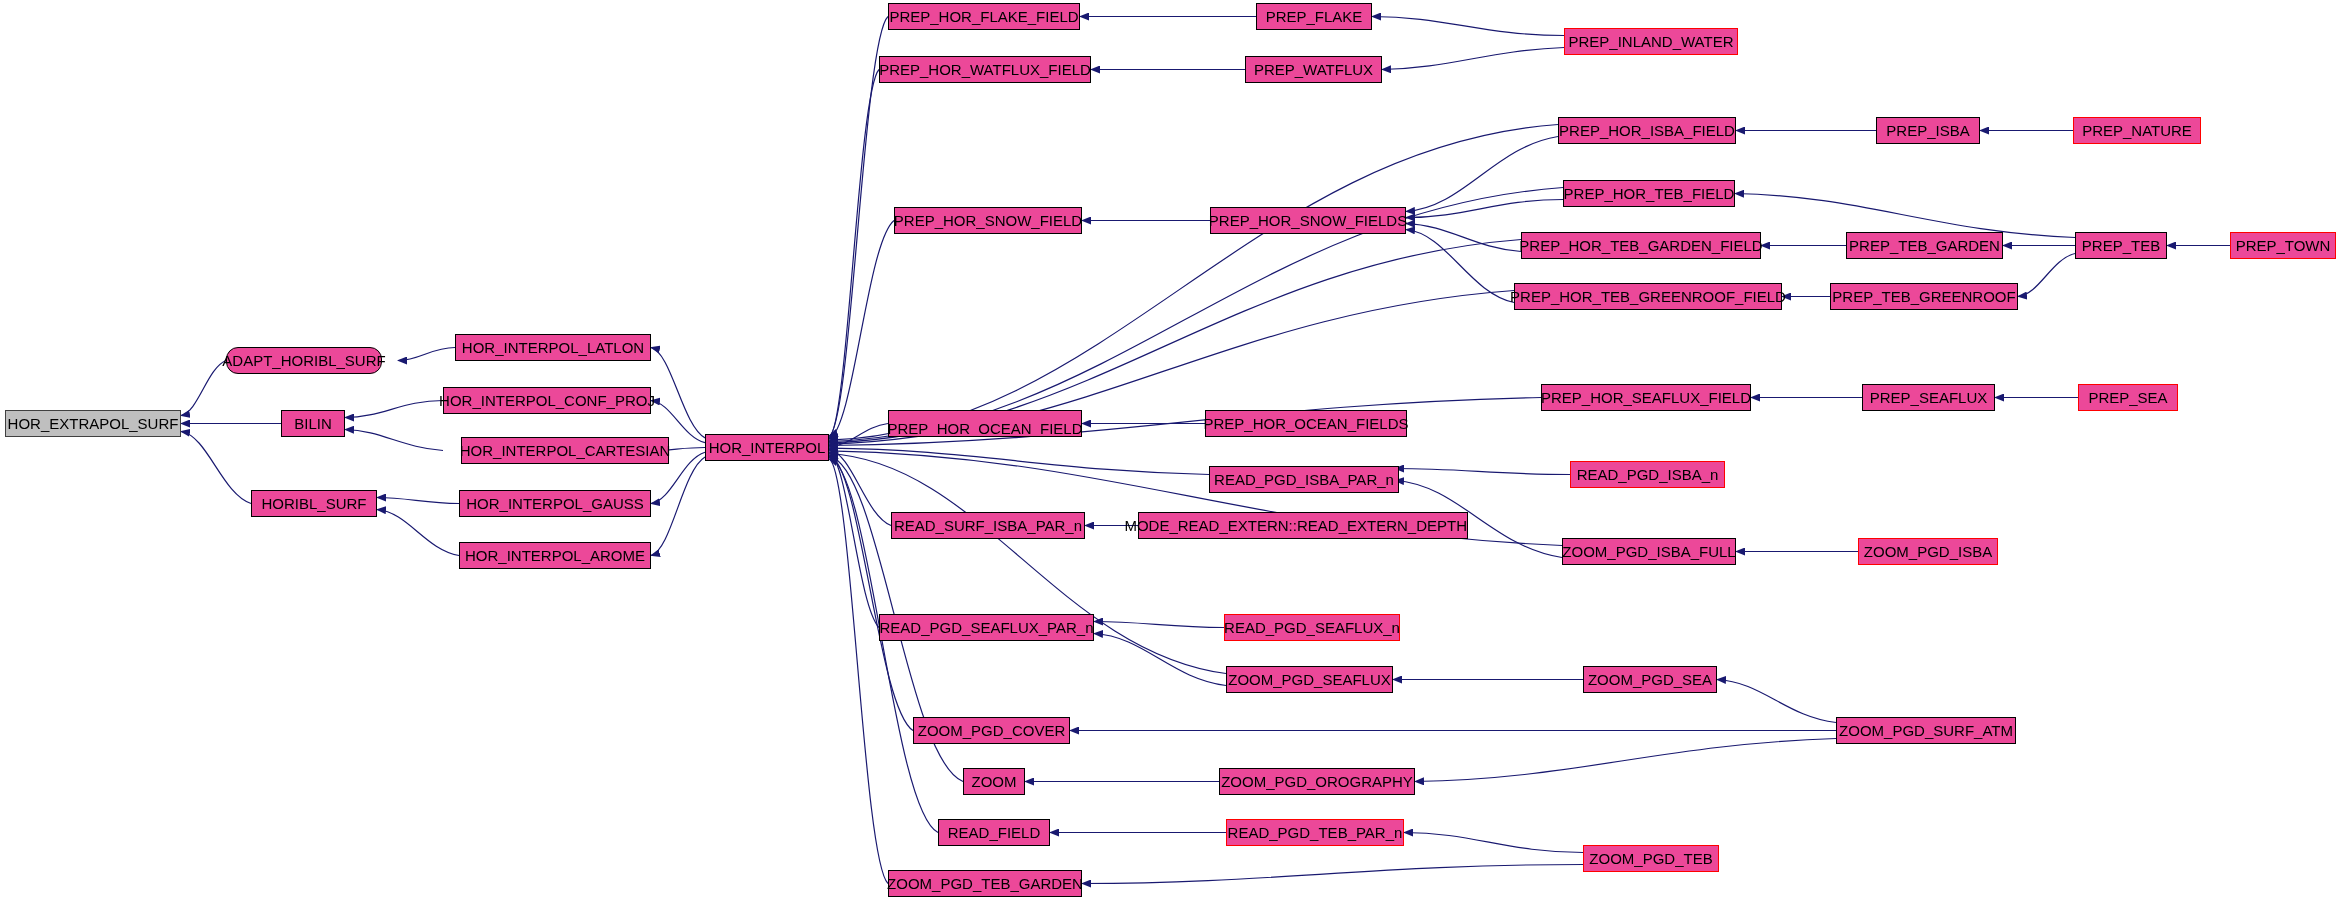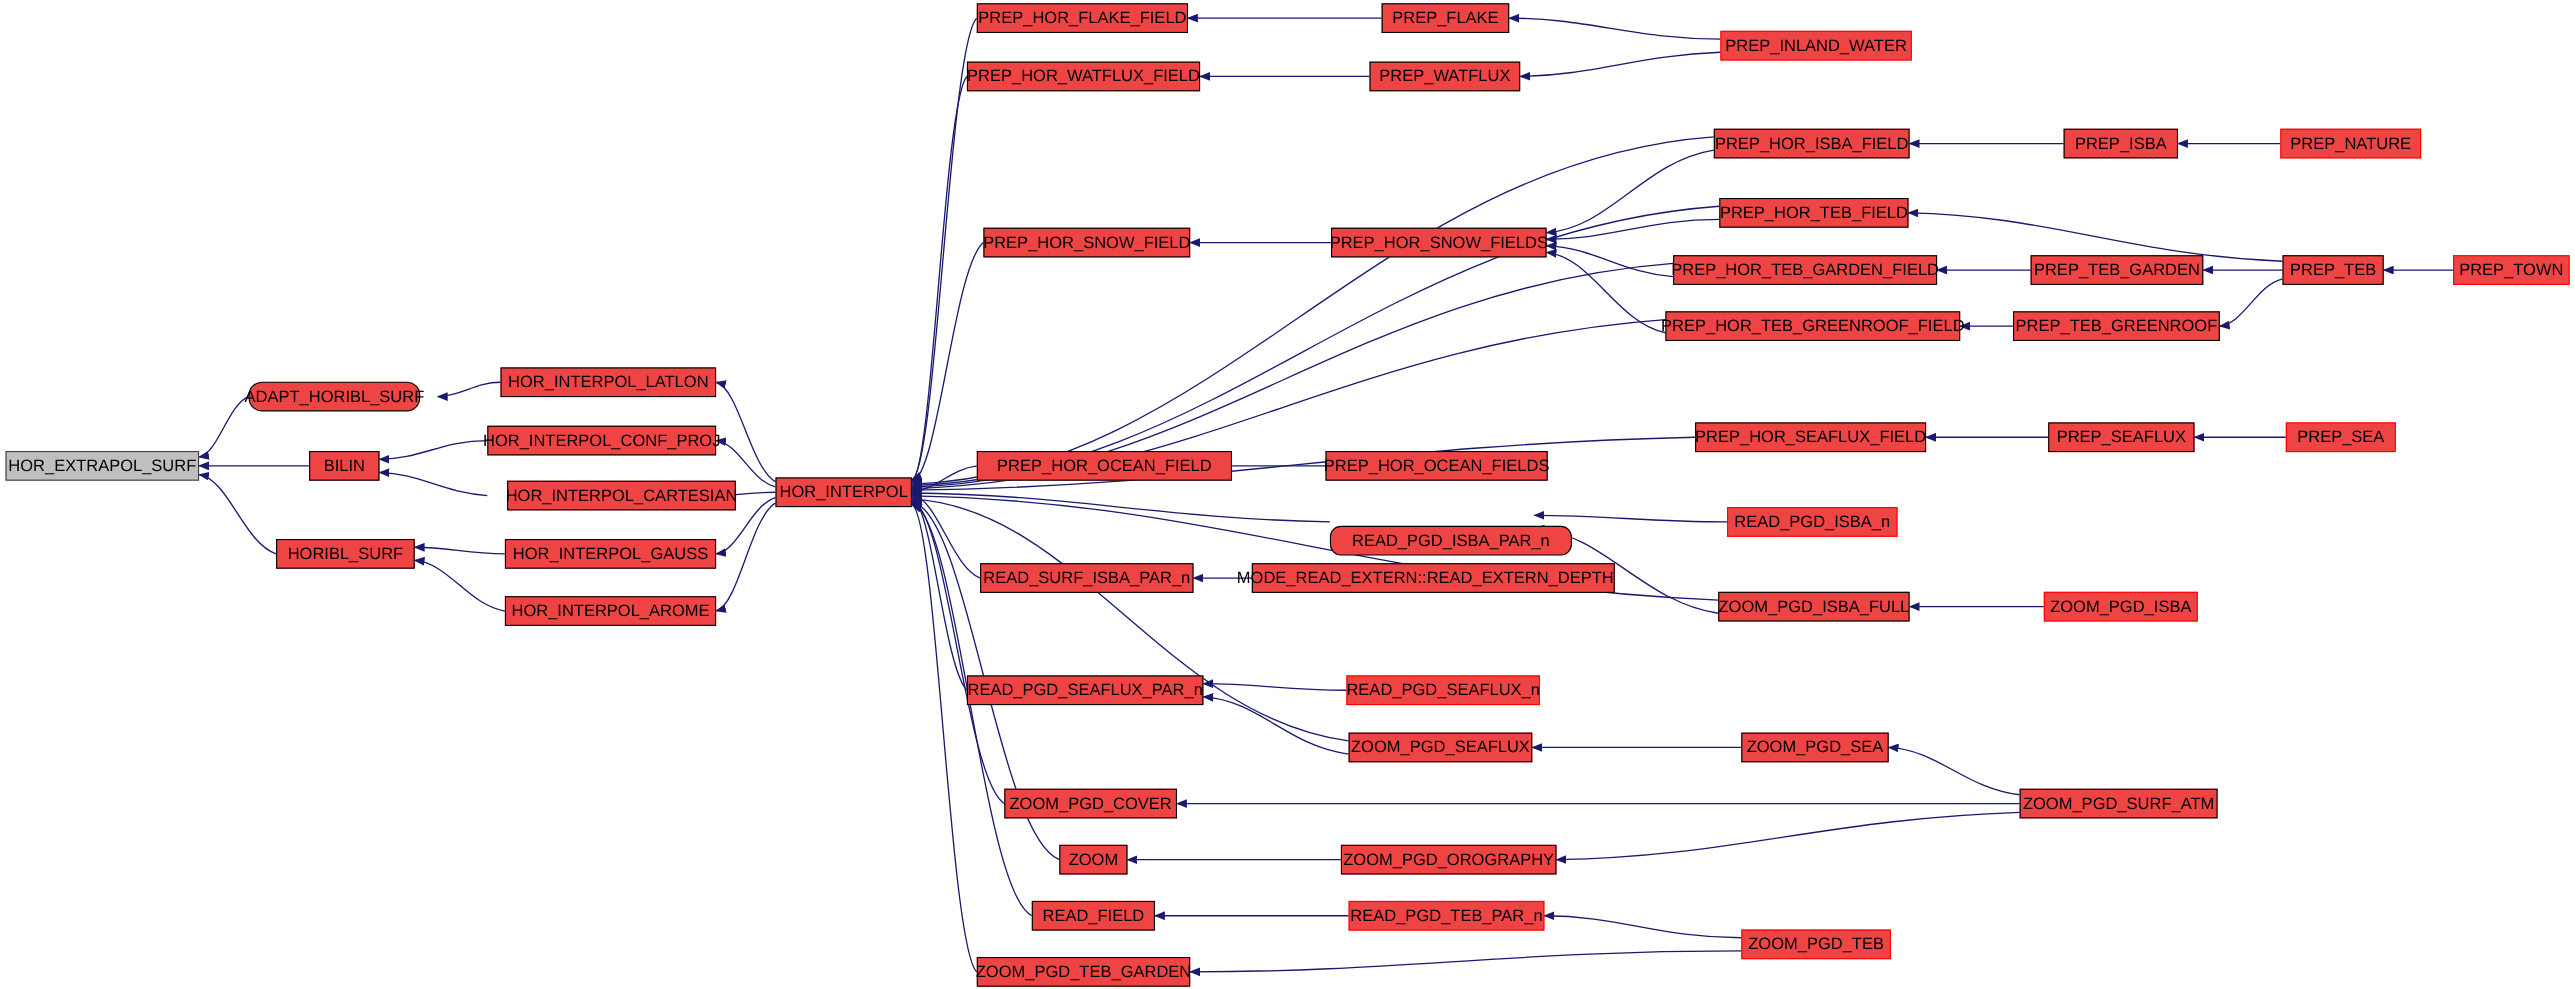--- a/index.html
+++ b/index.html
@@ -1,20 +1,20 @@
 <!DOCTYPE html>
 <html><head>
 <meta charset="utf-8">
 <style>
   html,body{margin:0;padding:0;background:#ffffff;}
   body{font-family:"Liberation Sans", sans-serif;}
   #graph-root{position:relative;width:2341px;height:899px;background:#fff;overflow:hidden;}
   svg#edges{position:absolute;left:0;top:0;width:2341px;height:899px;pointer-events:none;}
   .node{position:absolute;box-sizing:border-box;display:flex;align-items:center;
-        justify-content:center;background:#ef4444;border:1px solid #000000;
+        justify-content:center;background:#ec4899;border:1px solid #000000;
         font-size:15px;line-height:1;color:#000000;white-space:nowrap;letter-spacing:0px;}
   .node.red{border-color:#ff0000;}
   .node.focus{background:#bfbfbf;border-color:#404040;}
   .node span{pointer-events:none;}
 </style>
 </head>
 <body>
 
 <div id="graph-root">
   <svg id="edges" viewBox="0 0 2341 899">
@@ -175,27 +175,27 @@
       </div>
       <div class="node" style="left: 1541px; top: 384px; width: 210px; height: 27px; text-align: center;">
         <span>PREP_HOR_SEAFLUX_FIELD</span>
       </div>
       <div class="node" style="left: 1862px; top: 384px; width: 133px; height: 27px;">
         <span>PREP_SEAFLUX</span>
       </div>
       <div class="node red" style="left: 2078px; top: 384px; width: 100px; height: 27px;">
         <span>PREP_SEA</span>
       </div>
-      <div class="node" style="left: 888px; top: 410px; width: 232px; height: 27px;">
+      <div class="node" style="left: 888px; top: 410px; width: 194px; height: 27px; align-items: flex-end;">
         <span>PREP_HOR_OCEAN_FIELD</span>
       </div>
       <div class="node" style="left: 1205px; top: 410px; width: 202px; height: 27px;">
         <span>PREP_HOR_OCEAN_FIELDS</span>
       </div>
-      <div class="node" style="left: 1209px; top: 478px; width: 220px; height: 27px; border-radius: 10px;">
+      <div class="node" style="left: 1209px; top: 466px; width: 190px; height: 27px;">
         <span>READ_PGD_ISBA_PAR_n</span>
       </div>
       <div class="node red" style="left: 1570px; top: 461px; width: 155px; height: 27px;">
         <span>READ_PGD_ISBA_n</span>
       </div>
       <div class="node" style="left: 891px; top: 512px; width: 194px; height: 27px;">
         <span>READ_SURF_ISBA_PAR_n</span>
       </div>
       <div class="node" style="left: 1138px; top: 512px; width: 330px; height: 27px; justify-content: flex-end;">
         <span>MODE_READ_EXTERN::READ_EXTERN_DEPTH</span>

